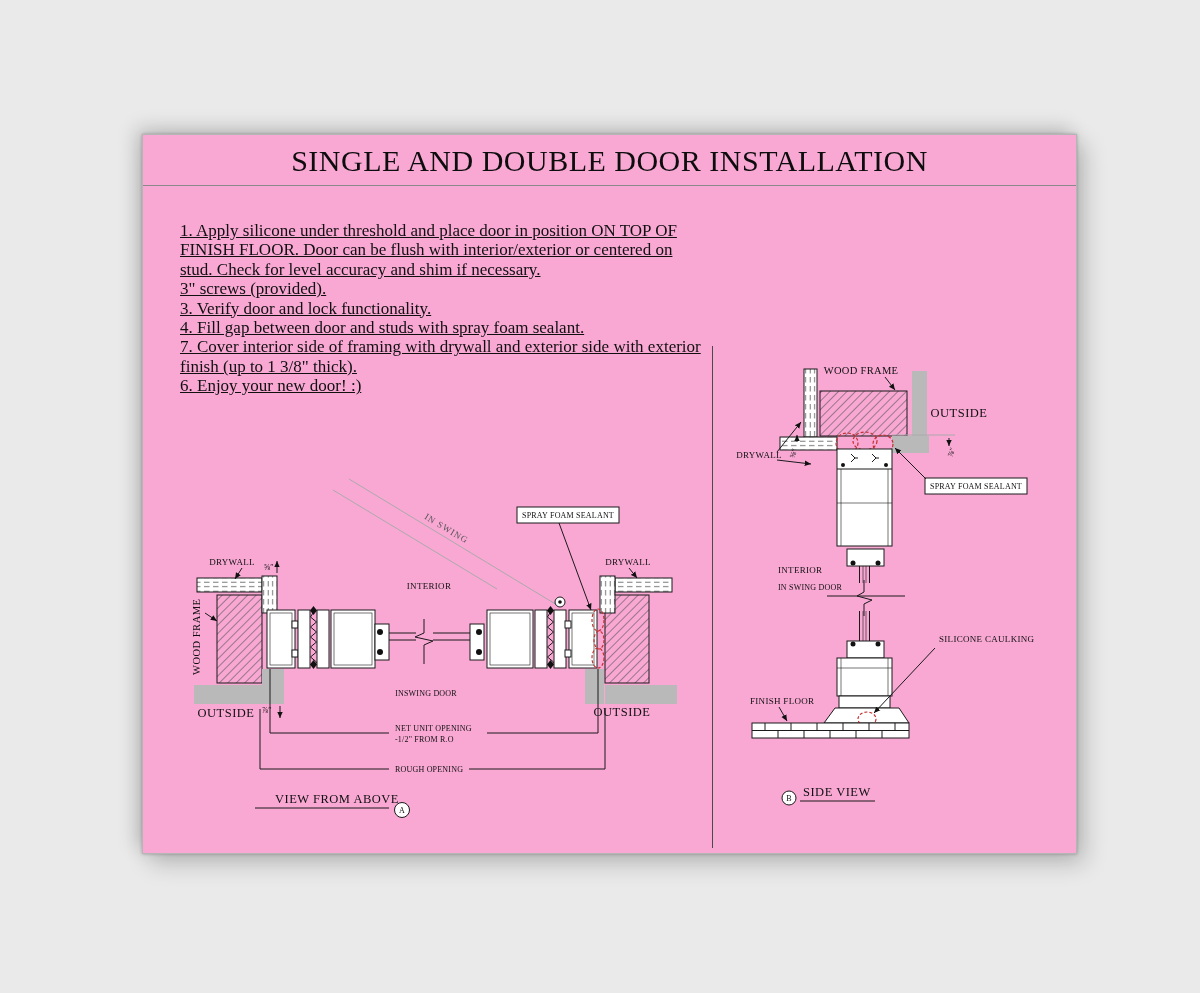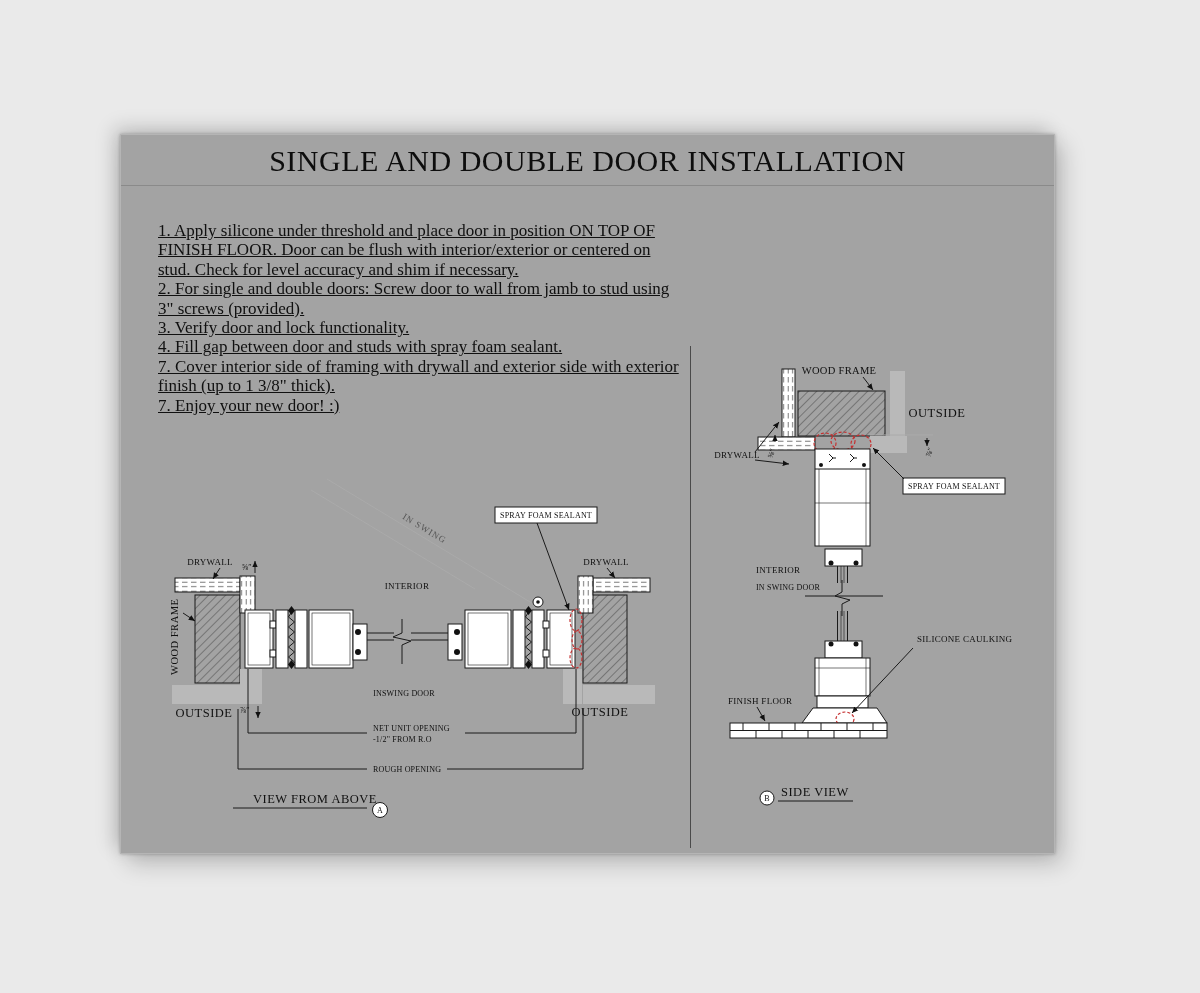--- a/index.html
+++ b/index.html
@@ -3,22 +3,22 @@
 <meta charset="utf-8">
 <style>
   html,body{margin:0;padding:0;}
   body{
     width:1200px;height:993px;
     background:#eaeaea;
     font-family:"Liberation Serif", serif;
     position:relative;overflow:hidden;
   }
   .page{
-    position:absolute;left:120px;top:134px;width:933px;height:718px;
-    background:#a3a3a3;
+    position:absolute;left:142px;top:134px;width:933px;height:718px;
+    background:#f9a8d4;
     border:1px solid #b5b5b5;
     box-shadow:-6px -6px 18px rgba(0,0,0,0.18), 8px 10px 22px rgba(0,0,0,0.20), 0 0 3px rgba(0,0,0,0.25);
   }
   .title-block{
     position:absolute;left:0;top:0;width:100%;height:50px;
     border-bottom:1px solid #8a8a8a;
     text-align:center;
   }
   .title-block h1{
     margin:0;padding-top:9px;
@@ -53,27 +53,26 @@
 <div class="page">
 
   <div class="title-block">
     <h1>SINGLE AND DOUBLE DOOR INSTALLATION</h1>
   </div>
 
   <div class="instructions">
     <div>1. Apply silicone under threshold and place door in position ON TOP OF</div>
     <div>FINISH FLOOR. Door can be flush with interior/exterior or centered on</div>
     <div>stud. Check for level accuracy and shim if necessary.</div>
-    <div>2. For single and double doors: Screw door to wall from jamb to stud using</div>
     <div>3" screws (provided).</div>
     <div>3. Verify door and lock functionality.</div>
     <div>4. Fill gap between door and studs with spray foam sealant.</div>
     <div>7. Cover interior side of framing with drywall and exterior side with exterior</div>
     <div>finish (up to 1 3/8" thick).</div>
-    <div>7. Enjoy your new door! :)</div>
+    <div>6. Enjoy your new door! :)</div>
   </div>
 
   <div class="divider"></div>
 
   <svg style="left:24px;top:328px;" width="520" height="370" viewBox="0 0 520 370">
     <defs>
       <pattern id="hatch" width="6" height="6" patternTransform="rotate(45)" patternUnits="userSpaceOnUse">
         <line x1="0" y1="0" x2="0" y2="6" stroke="#555" stroke-width="1.2"></line>
       </pattern>
       <pattern id="dwh" width="9" height="4.5" patternUnits="userSpaceOnUse">

